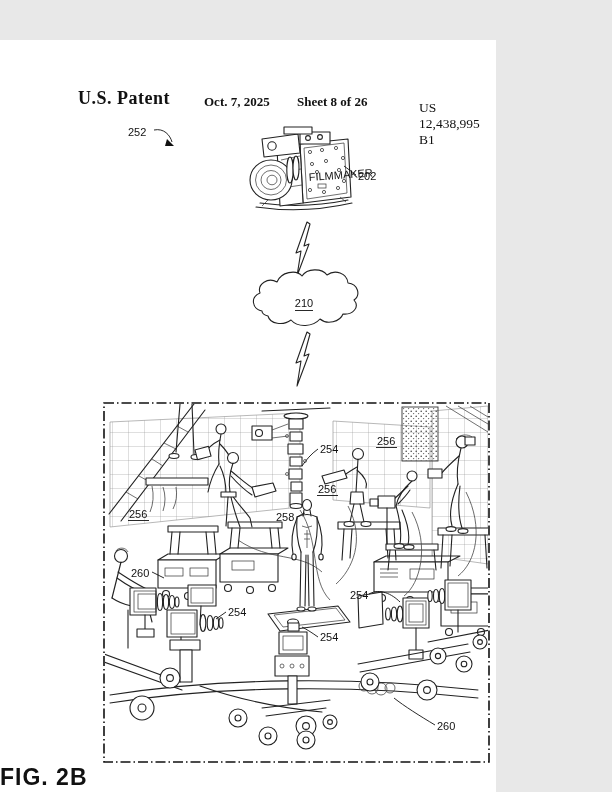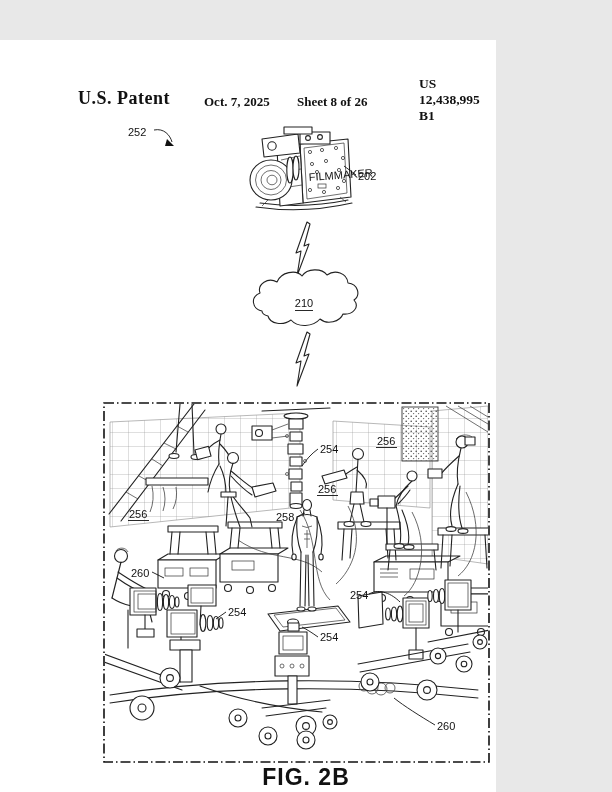--- a/index.html
+++ b/index.html
@@ -2,22 +2,22 @@
 <html><head>
 <meta charset="utf-8">
 <style>
   html,body{margin:0;padding:0;background:#e8e8e8;}
   #page{position:relative;width:496px;height:792px;background:#ffffff;overflow:hidden;
         font-family:"Liberation Serif", serif;color:#111;margin-top:40px;}
   .abs{position:absolute;}
   .hdr-title{left:78px;top:48px;font-size:18px;font-weight:bold;letter-spacing:.5px;}
   .hdr-date{left:204px;top:54px;font-size:13px;font-weight:bold;}
   .hdr-sheet{left:297px;top:54px;font-size:13px;font-weight:bold;}
-  .hdr-num{left:419px;top:36px;font-size:13.5px;font-weight:bold;}
-  .fig-caption{left:0;top:724px;width:612px;text-align:center;
+  .hdr-num{left:419px;top:60px;font-size:13.5px;font-weight:normal;}
+  .fig-caption{left:0;top:724px;width:612px;text-align:left;
         font-family:"Liberation Sans", sans-serif;font-weight:bold;font-size:23px;letter-spacing:1px;}
   svg{position:absolute;left:0;top:0;}
   svg text{font-family:"Liberation Sans", sans-serif;font-size:11px;fill:#111;}
   .ln{stroke:#222;stroke-width:1.1;fill:none;stroke-linecap:round;stroke-linejoin:round;}
   .lnw{stroke:#222;stroke-width:1.1;fill:#fff;stroke-linejoin:round;}
   .thin{stroke:#333;stroke-width:.7;fill:none;}
   .leader{stroke:#111;stroke-width:.9;fill:none;}
   .wire{stroke:#444;stroke-width:.8;fill:none;}
 </style>
 </head>

